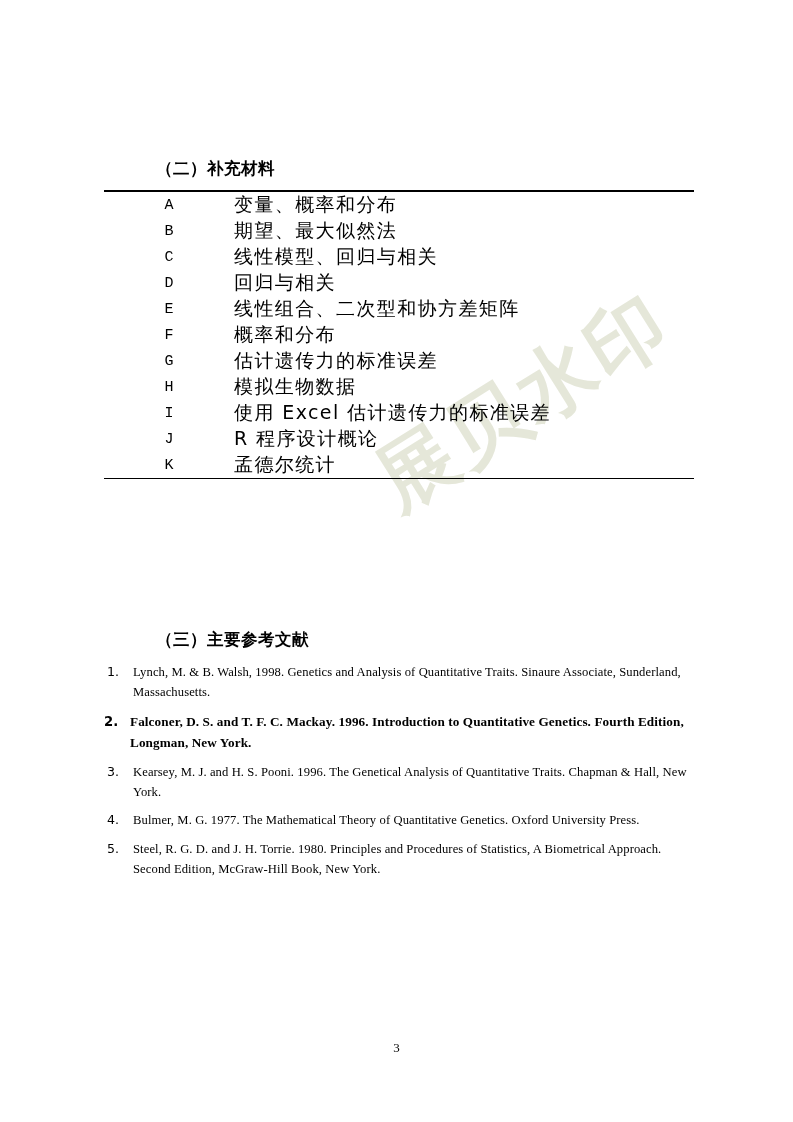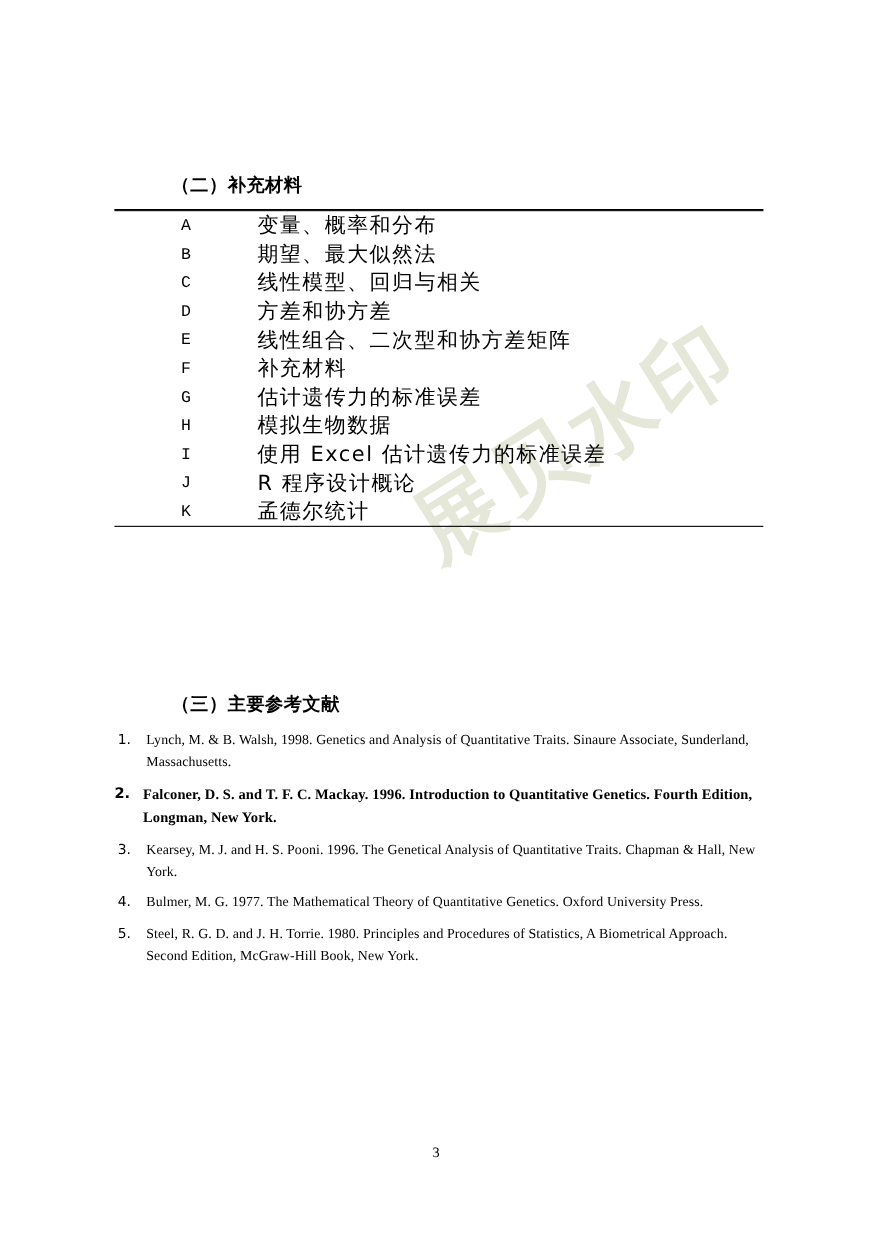--- a/index.html
+++ b/index.html
@@ -179,29 +179,29 @@
         <tr>
           <td class="cell-letter">B</td>
           <td class="cell-topic">期望、最大似然法</td>
         </tr>
         <tr>
           <td class="cell-letter">C</td>
           <td class="cell-topic">线性模型、回归与相关</td>
         </tr>
         <tr>
           <td class="cell-letter">D</td>
-          <td class="cell-topic">方差和协方差</td>
+          <td class="cell-topic">回归与相关</td>
         </tr>
         <tr>
           <td class="cell-letter">E</td>
           <td class="cell-topic">线性组合、二次型和协方差矩阵</td>
         </tr>
         <tr>
           <td class="cell-letter">F</td>
-          <td class="cell-topic">补充材料</td>
+          <td class="cell-topic">概率和分布</td>
         </tr>
         <tr>
           <td class="cell-letter">G</td>
           <td class="cell-topic">估计遗传力的标准误差</td>
         </tr>
         <tr>
           <td class="cell-letter">H</td>
           <td class="cell-topic">模拟生物数据</td>
         </tr>
         <tr>

